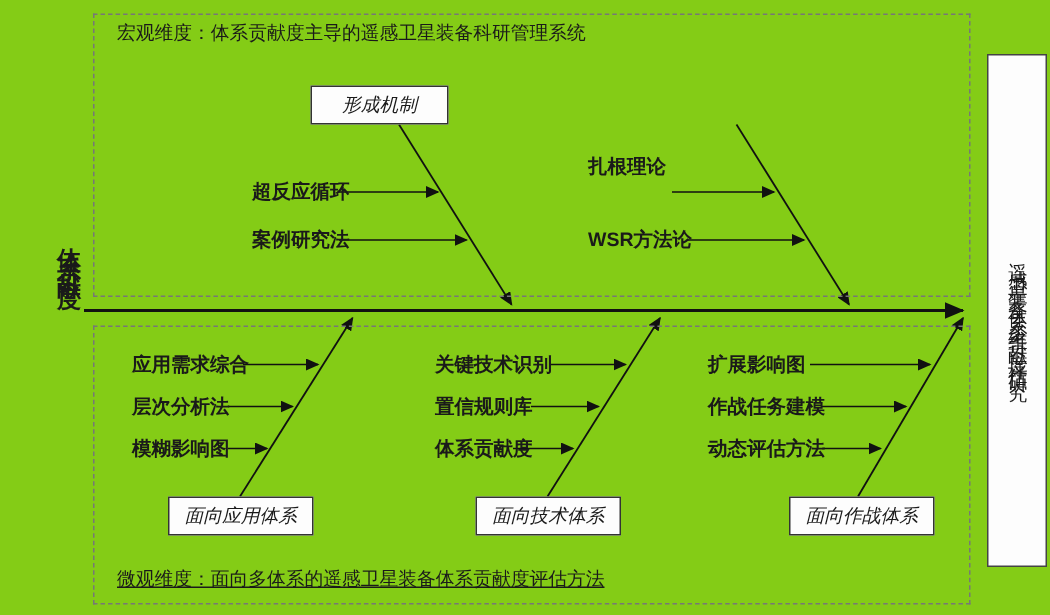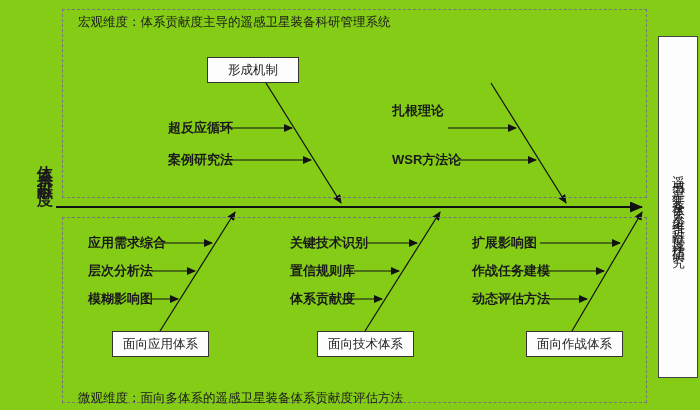--- a/index.html
+++ b/index.html
@@ -6,24 +6,24 @@
   .canvas{
     position:relative;width:700px;height:410px;background:#84cc16;overflow:hidden;
     font-family:"Liberation Sans", sans-serif;color:#1a1a1a;
   }
   .lines{position:absolute;left:0;top:0;}
   .region{position:absolute;border:1px dashed #777;background:transparent;}
   .region.macro{left:62px;top:9px;width:583px;height:187px;}
   .region.micro{left:62px;top:217px;width:583px;height:184px;}
   .region-title{position:absolute;font-size:12.5px;white-space:nowrap;color:#1a1a1a;}
   .region-title.macro{left:78px;top:14px;}
-  .region-title.micro{left:78px;top:390px;}
+  .region-title.micro{left:78px;top:378px;text-decoration:underline;}
   .node{
     position:absolute;height:24px;line-height:24px;border:1px solid #333;background:#fdfdfd;
-    text-align:center;font-size:12.5px;white-space:nowrap;
+    text-align:center;font-size:12.5px;white-space:nowrap;font-style:italic;
   }
   .item{position:absolute;font-size:13px;line-height:14px;white-space:nowrap;font-weight:bold;}
   .vlabel{writing-mode:vertical-rl;text-orientation:upright;}
   .tail{
     position:absolute;left:34px;top:152px;font-size:16px;letter-spacing:6px;
     font-weight:bold;font-family:"Liberation Serif", serif;
   }
   .head-box{
     position:absolute;left:658px;top:36px;width:38px;height:340px;border:1px solid #444;
     background:#fdfdfd;display:flex;align-items:center;justify-content:center;

